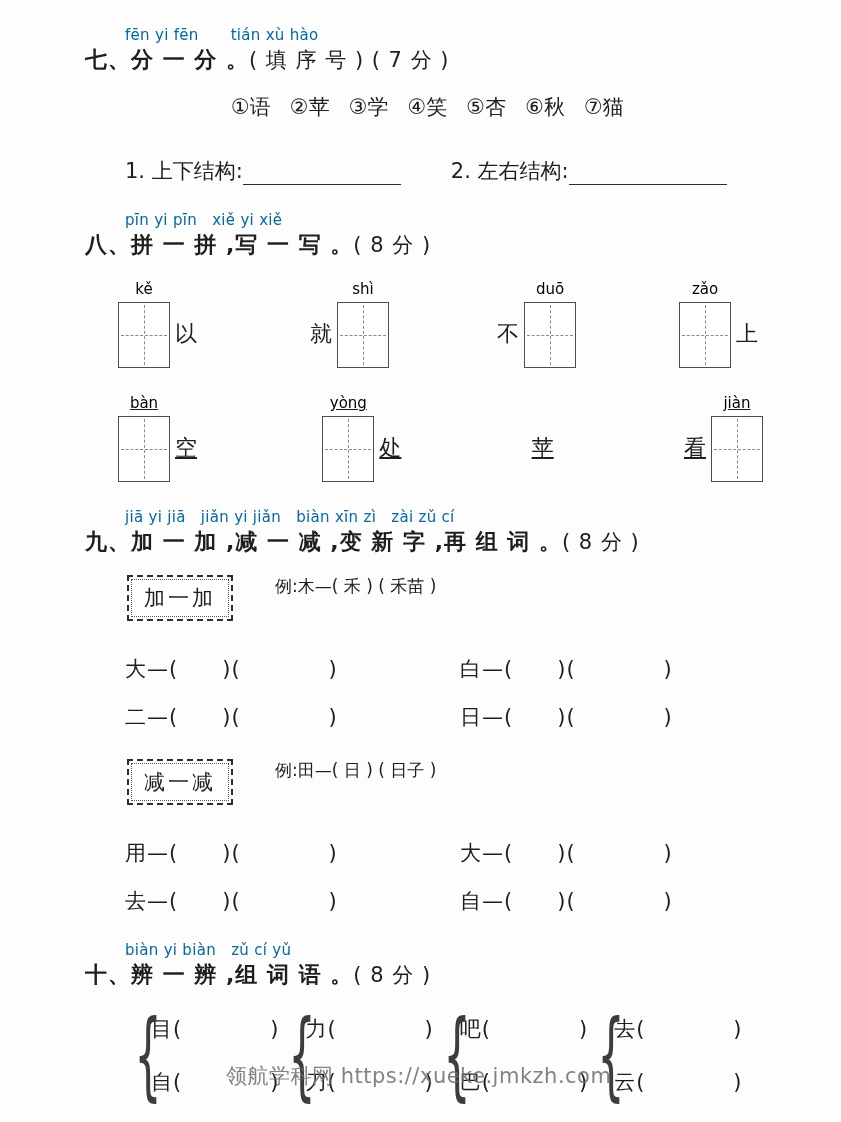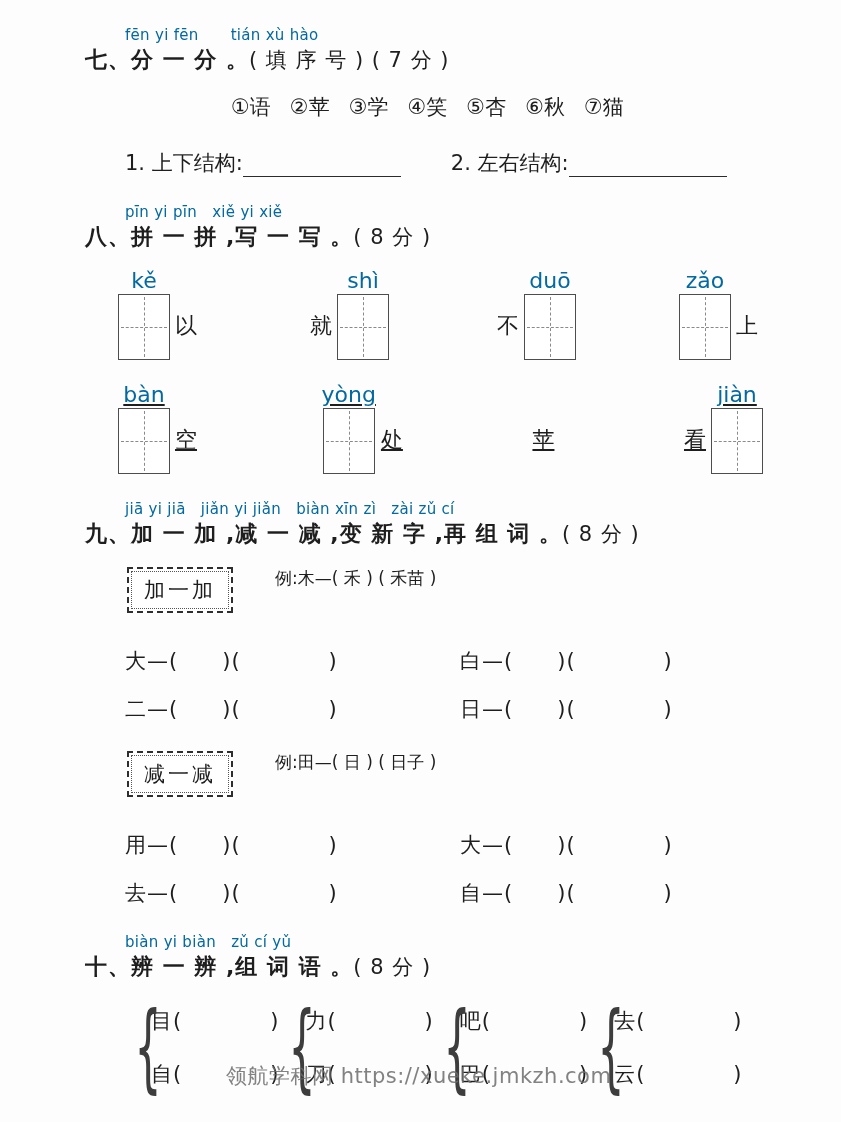--- a/index.html
+++ b/index.html
@@ -14,28 +14,28 @@
   .sec-pinyin { font-size:15px; color:#0369a1; white-space:pre; margin-left:40px; letter-spacing:0.3px; }
   .sec-pinyin .pysub { margin-left:32px; }
   .sec-title { font-size:22px; line-height:30px; margin-top:1px; letter-spacing:1px; }
   .sec-title .tbold { font-weight:bold; }
   .sec-title .tnote { font-weight:normal; font-size:21px; }
 
   
   .choices { display:flex; gap:19px; margin:18px 0 0 146px; font-size:21px; white-space:pre; }
   .qrow { display:flex; align-items:flex-end; margin:28px 0 0 40px; font-size:21px; }
   .blank { display:inline-block; width:158px; height:24px; border-bottom:1.5px solid #2b2b2b; }
-  .q2gap { margin-left:50px; }
+  .q2gap { margin-left:50px;margin-top:8px; }
 
   
   .pbrow { display:flex; justify-content:space-between; margin:18px 30px 0 33px; }
   .pbrow.second { margin-top:24px;text-decoration:underline; }
   .pbgroup { display:flex; }
   .pb-col { display:inline-flex; flex-direction:column; align-items:center; }
-  .pb-pinyin { font-size:22px; height:24px; line-height:22px; color:#0369a1; }
+  .pb-pinyin { font-size:15px; height:24px; line-height:22px; color:#000000; }
   .wbox { display:block; width:52px; height:66px; border:1.6px solid #4d4d4d; position:relative; background:#fff; box-sizing:border-box; }
   .wbox::before { content:""; position:absolute; top:2px; bottom:2px; left:50%; width:0; border-left:1.4px dashed #8a8a8a; }
   .wbox::after  { content:""; position:absolute; left:2px; right:2px; top:50%; height:0; border-top:1.4px dashed #8a8a8a; }
   .pb-side { font-size:22px; align-self:flex-end; margin-bottom:19px; padding:0 5px; }
   .pb-side:empty { display:none; }
 
   
   .exrow { display:flex; align-items:flex-start; margin:18px 0 0 42px; }
   .exrow.sub { margin-top:28px; }
   .dotbox { border:2px dashed #2e2e2e; outline:1px dotted #555; outline-offset:-5px; padding:7px 15px; font-size:21px; letter-spacing:3px; background:#fff; }

